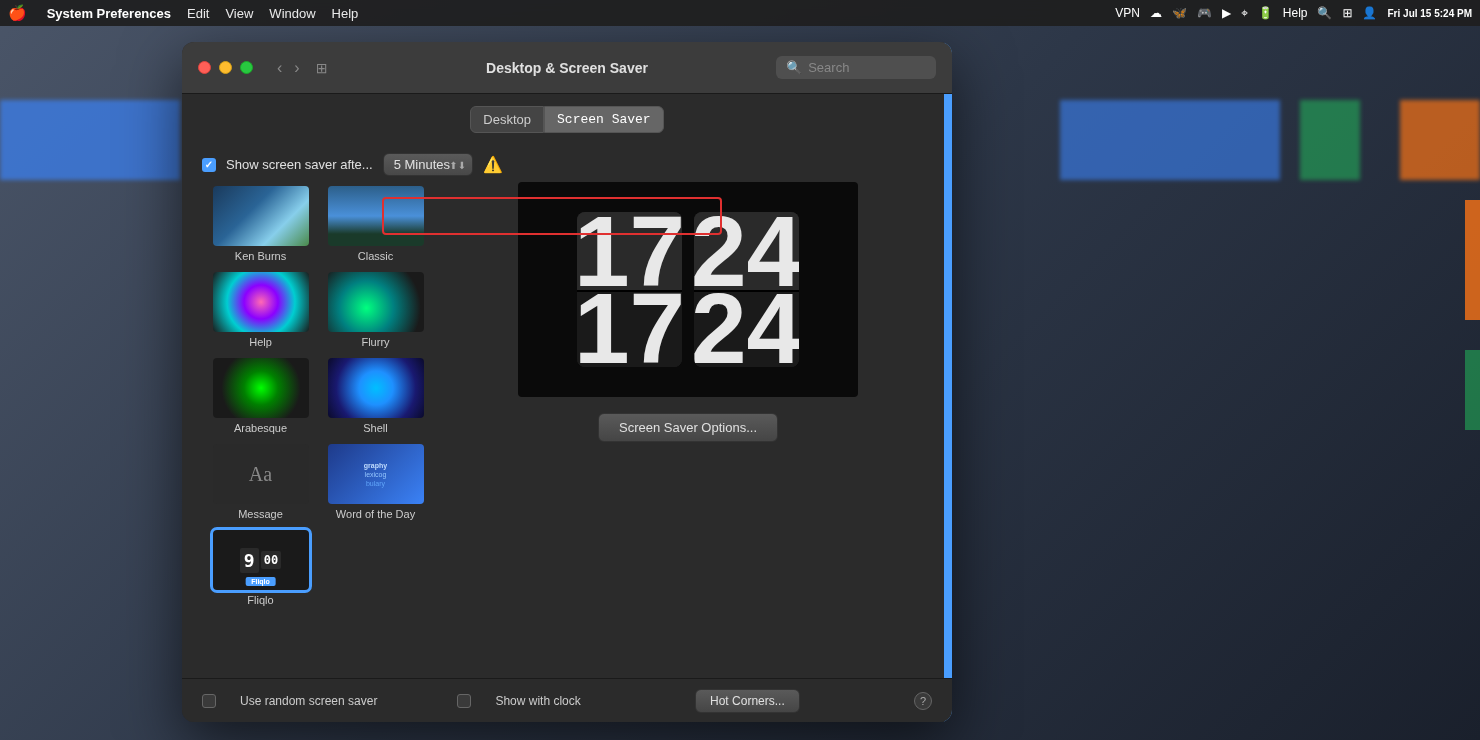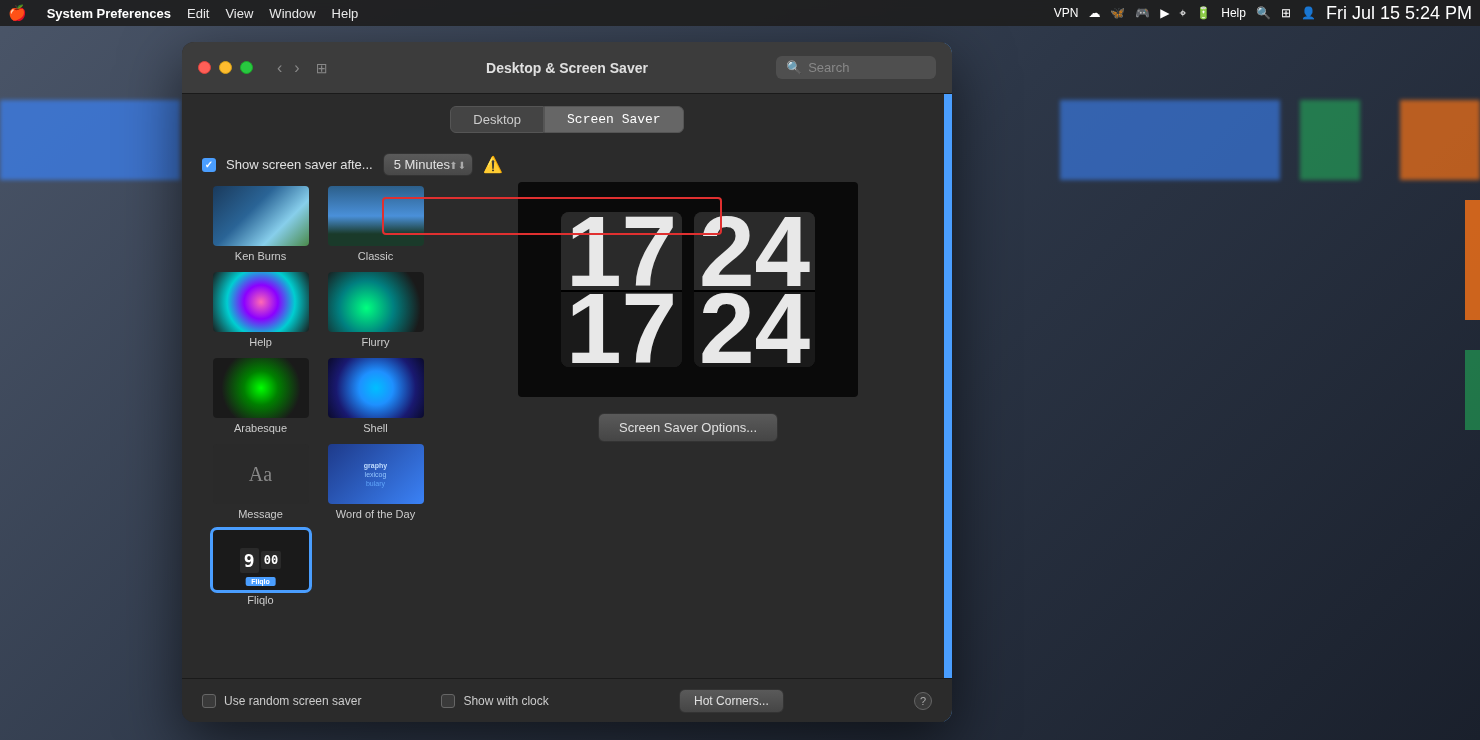--- a/index.html
+++ b/index.html
@@ -119,22 +119,22 @@
 
     .menubar-right {
       margin-left: auto;
       display: flex;
       align-items: center;
       gap: 10px;
       font-size: 12px;
     }
 
     .menubar-clock {
-      font-size: 18px;
-      font-weight: 400;
+      font-size: 10px;
+      font-weight: 700;
     }
 
     
     .window {
       position: absolute;
       top: 42px;
       left: 182px;
       width: 770px;
       height: 680px;
       background: #2b2b2b;
@@ -225,21 +225,21 @@
     
     .tabs-bar {
       display: flex;
       justify-content: center;
       padding: 12px 0;
       background: #2b2b2b;
       gap: 0;
     }
 
     .tab {
-      padding: 5px 22px;
+      padding: 5px 12px;
       font-size: 13px;
       color: #ccc;
       background: #444;
       cursor: pointer;
       border: 1px solid #555;
     }
 
     .tab:first-child {
       border-radius: 6px 0 0 6px;
     }
@@ -371,21 +371,21 @@
       position: relative;
       overflow: hidden;
     }
 
     .flip-clock-container {
       display: flex;
       gap: 12px;
     }
 
     .flip-digit {
-      width: 121px;
+      width: 105px;
       height: 155px;
       background: #222;
       border-radius: 8px;
       display: flex;
       align-items: center;
       justify-content: center;
       position: relative;
       overflow: hidden;
     }
 
@@ -462,21 +462,21 @@
       border-top: 1px solid #1a1a1a;
       display: flex;
       align-items: center;
       padding: 0 20px;
       gap: 20px;
     }
 
     .checkbox-row {
       display: flex;
       align-items: flex-start;
-      gap: 8px;
+      gap: 24px;
       font-size: 12px;
       color: #ccc;
     }
 
     .cb {
       width: 14px;
       height: 14px;
       background: #3a3a3a;
       border: 1px solid #666;
       border-radius: 3px;

